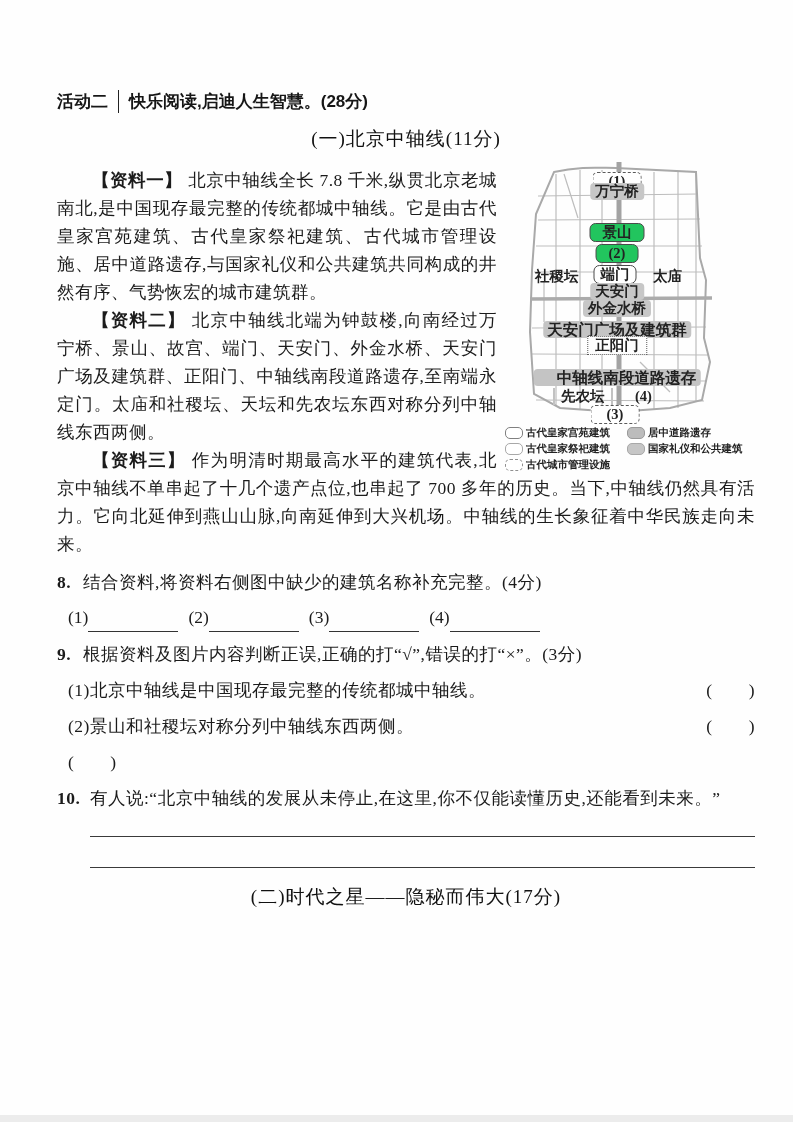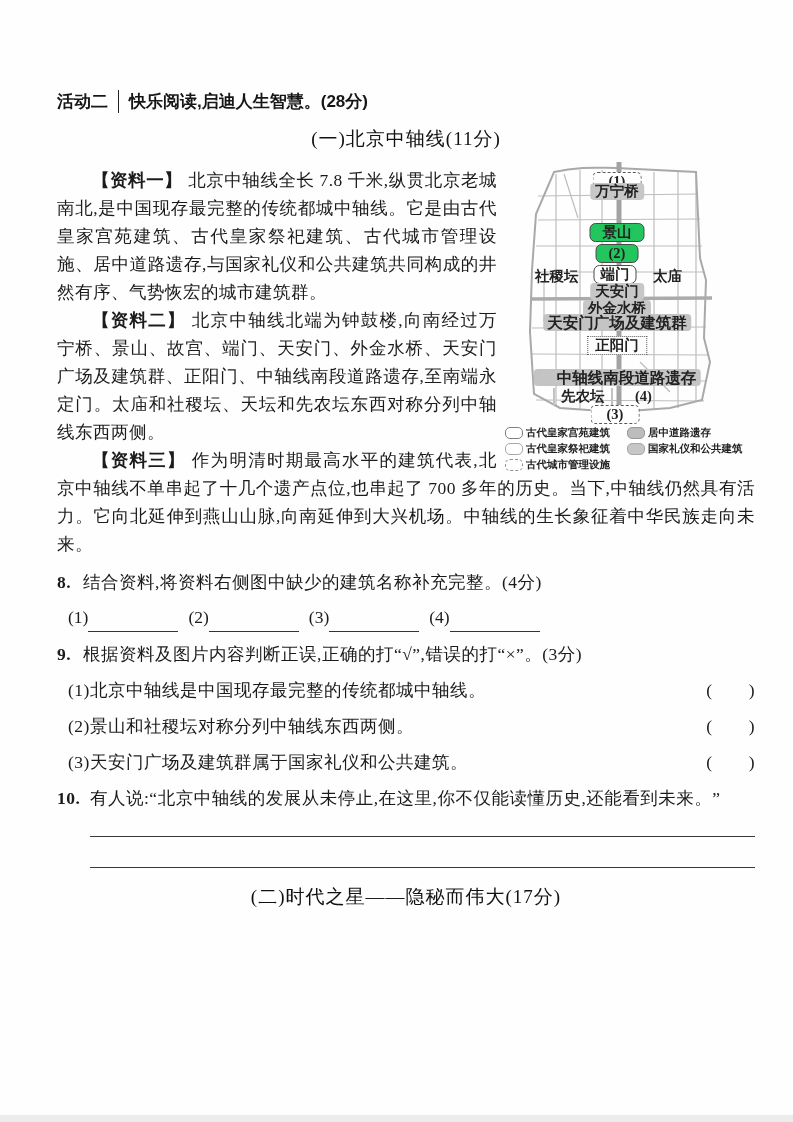--- a/index.html
+++ b/index.html
@@ -128,21 +128,21 @@
 
           <span class="lbl lbl-dashed c" style="left:112px;top:10px;">(1)</span>
           <span class="lbl lbl-shade c" style="left:112px;top:21px;">万宁桥</span>
           <span class="lbl lbl-solid c" style="left:112px;top:61px;">景山</span>
           <span class="lbl lbl-solid c" style="left:112px;top:82px;">(2)</span>
           <span class="lbl lbl-solid-sm c" style="left:110px;top:103px;">端门</span>
           <span class="lbl lbl-plain" style="left:30px;top:106px;">社稷坛</span>
           <span class="lbl lbl-plain" style="left:148px;top:106px;">太庙</span>
           <span class="lbl lbl-shade c" style="left:112px;top:121px;">天安门</span>
           <span class="lbl lbl-shade c" style="left:112px;top:138px;">外金水桥</span>
-          <span class="lbl lbl-shade-big c" style="left:112px;top:152px;">天安门广场及建筑群</span>
+          <span class="lbl lbl-shade-big c" style="left:112px;top:159px;">天安门广场及建筑群</span>
           <span class="lbl lbl-dotted c" style="left:112px;top:174px;">正阳门</span>
           <span class="lbl lbl-shade-big c" style="left:112px;top:207px;padding-left:23px;">中轴线南段道路遗存</span>
           <span class="lbl lbl-tick" style="left:48px;top:226px;">先农坛</span>
           <span class="lbl lbl-plain" style="left:130px;top:226px;">(4)</span>
           <span class="lbl lbl-dashed c" style="left:110px;top:243px;">(3)</span>
         </div>
 
         <div class="legend">
           <span class="leg-item">
             <span class="leg-marker mk-outline"></span>
@@ -201,21 +201,20 @@
     </div>
     <div class="tf-item">
       <span>(1)北京中轴线是中国现存最完整的传统都城中轴线。</span>
       <span class="tf-bracket">(　　)</span>
     </div>
     <div class="tf-item">
       <span>(2)景山和社稷坛对称分列中轴线东西两侧。</span>
       <span class="tf-bracket">(　　)</span>
     </div>
     <div class="tf-item">
-      <span>(3)天安门广场及建筑群属于国家礼仪和公共建筑。</span>
       <span class="tf-bracket">(　　)</span>
     </div>
 
     <div class="q">
       <span class="q-num q-num-wide">10.</span>
       <span class="q-text">
         <span>有人说:“北京中轴线的发展从未停止,在这里,你不仅能读懂历史,还能看到未来。”</span><br>
       </span>
     </div>
     <div class="answer-line first"></div>

